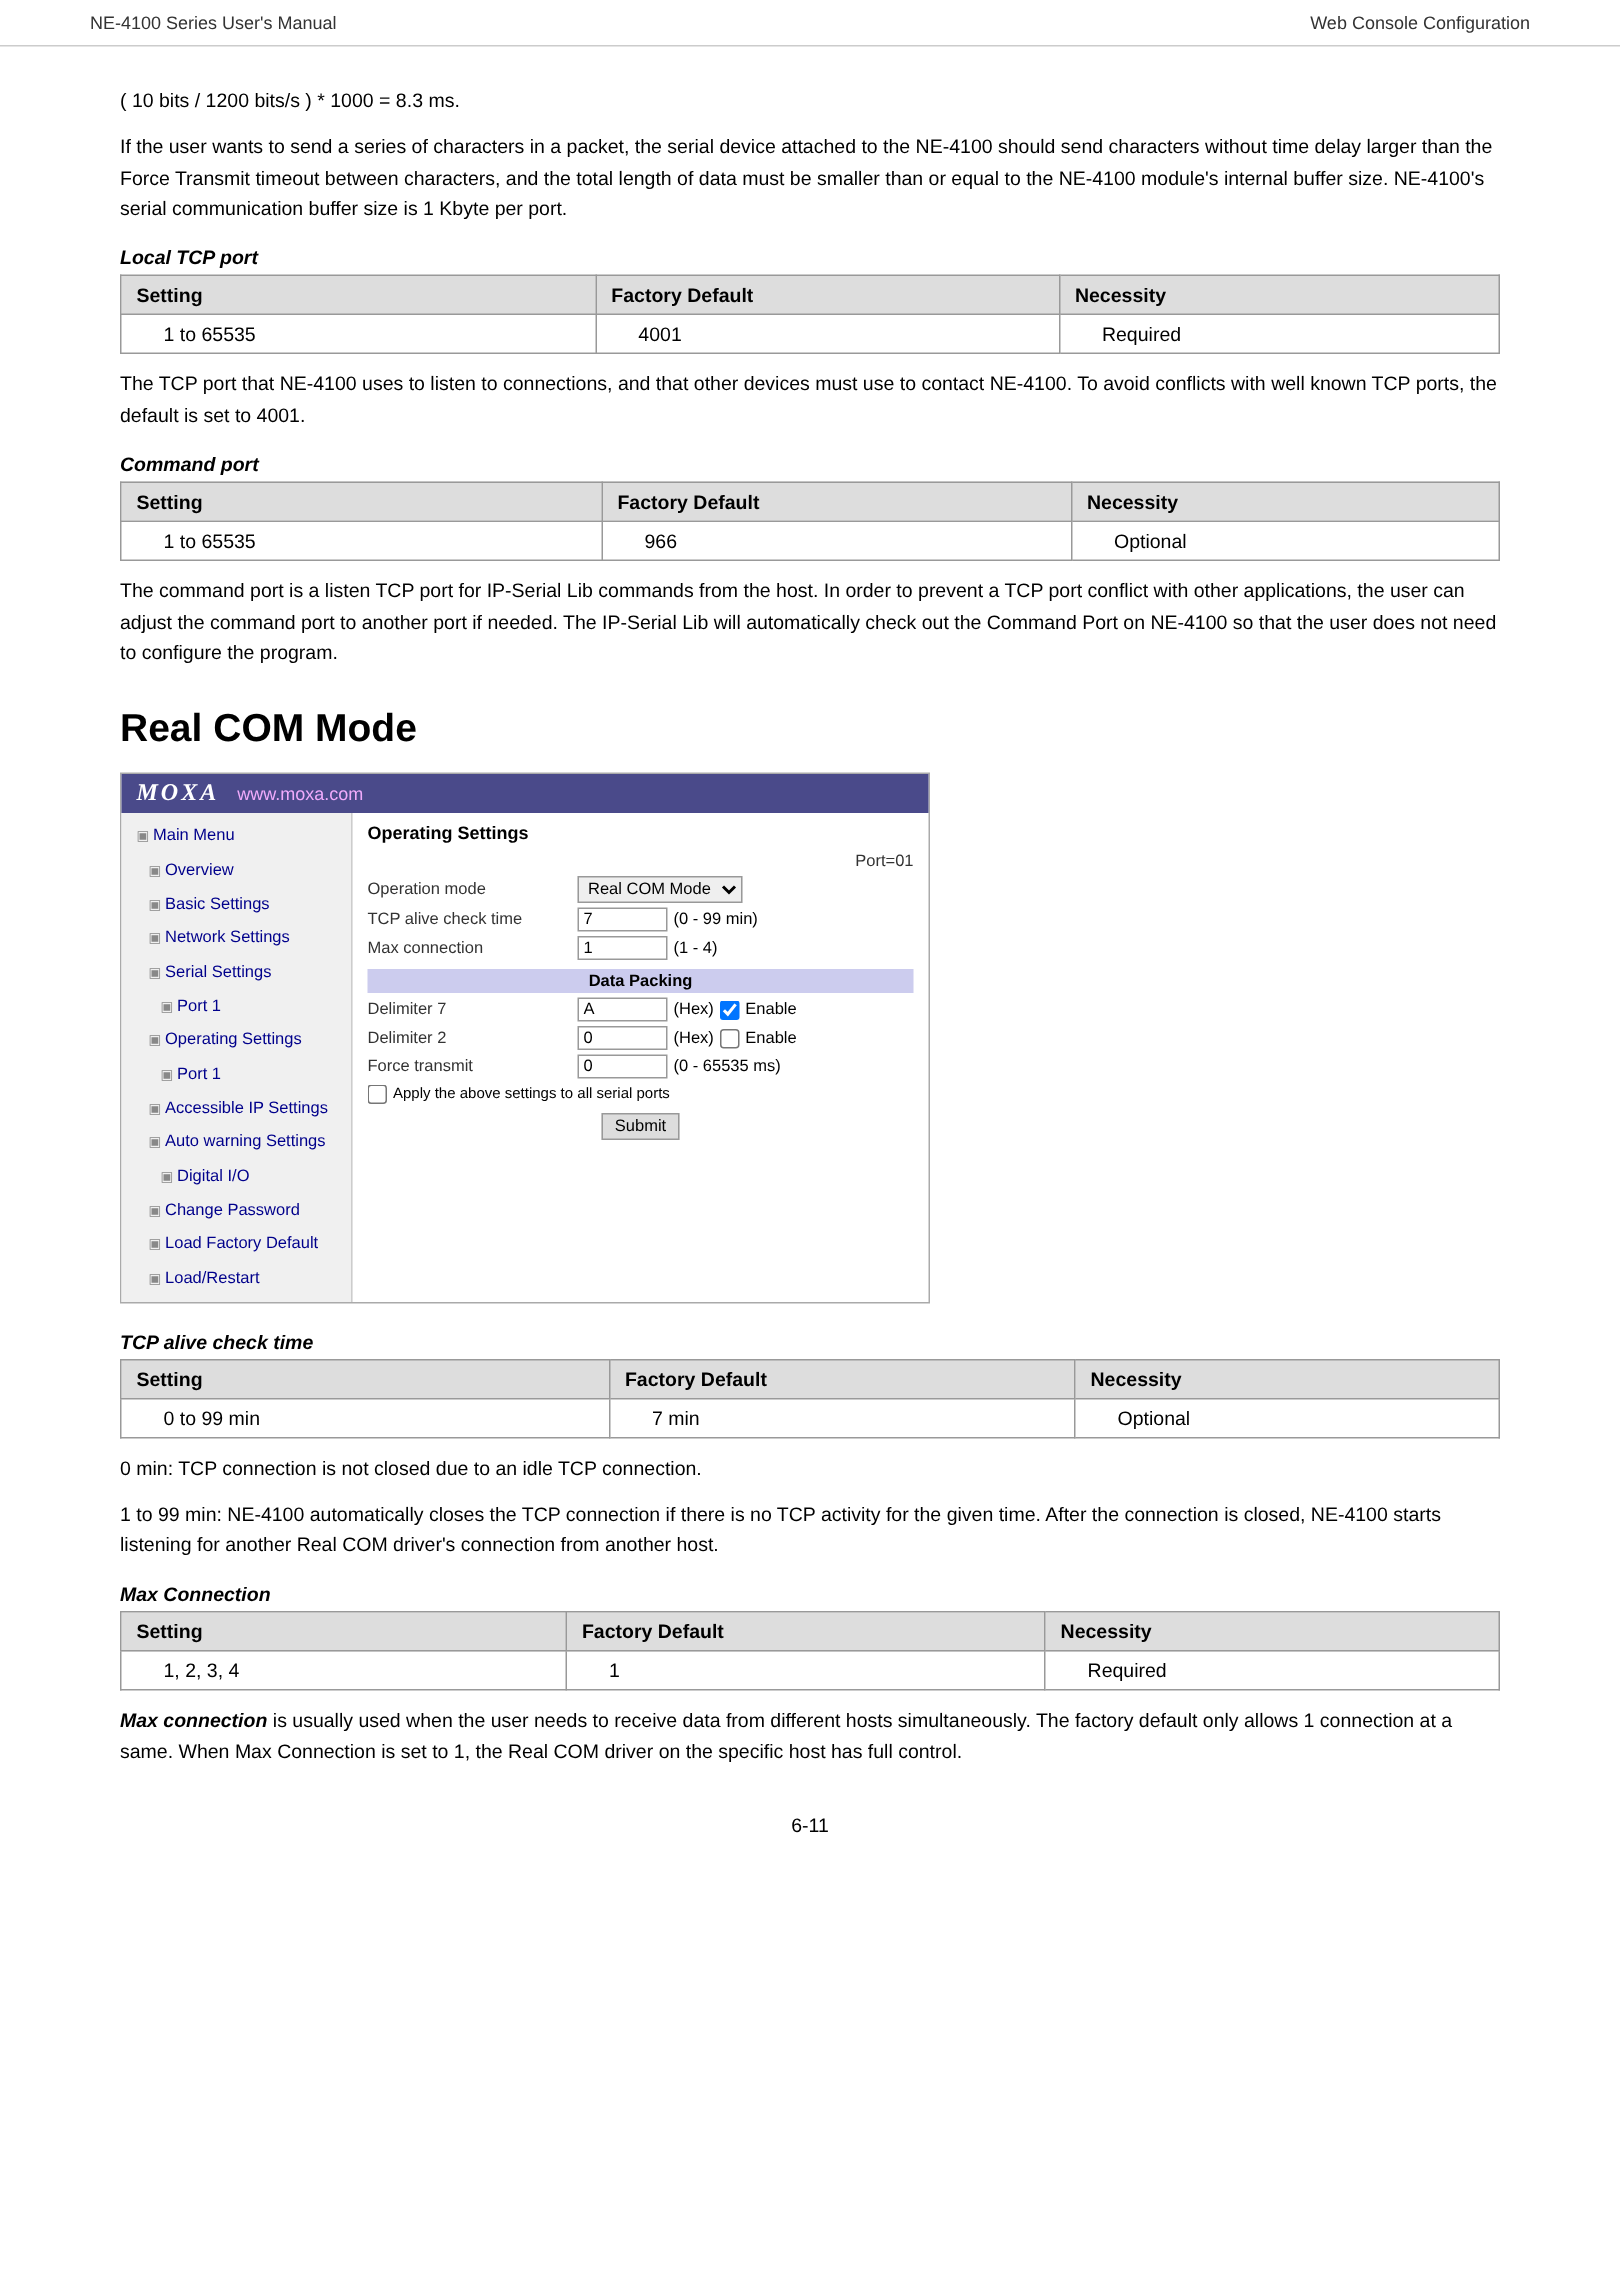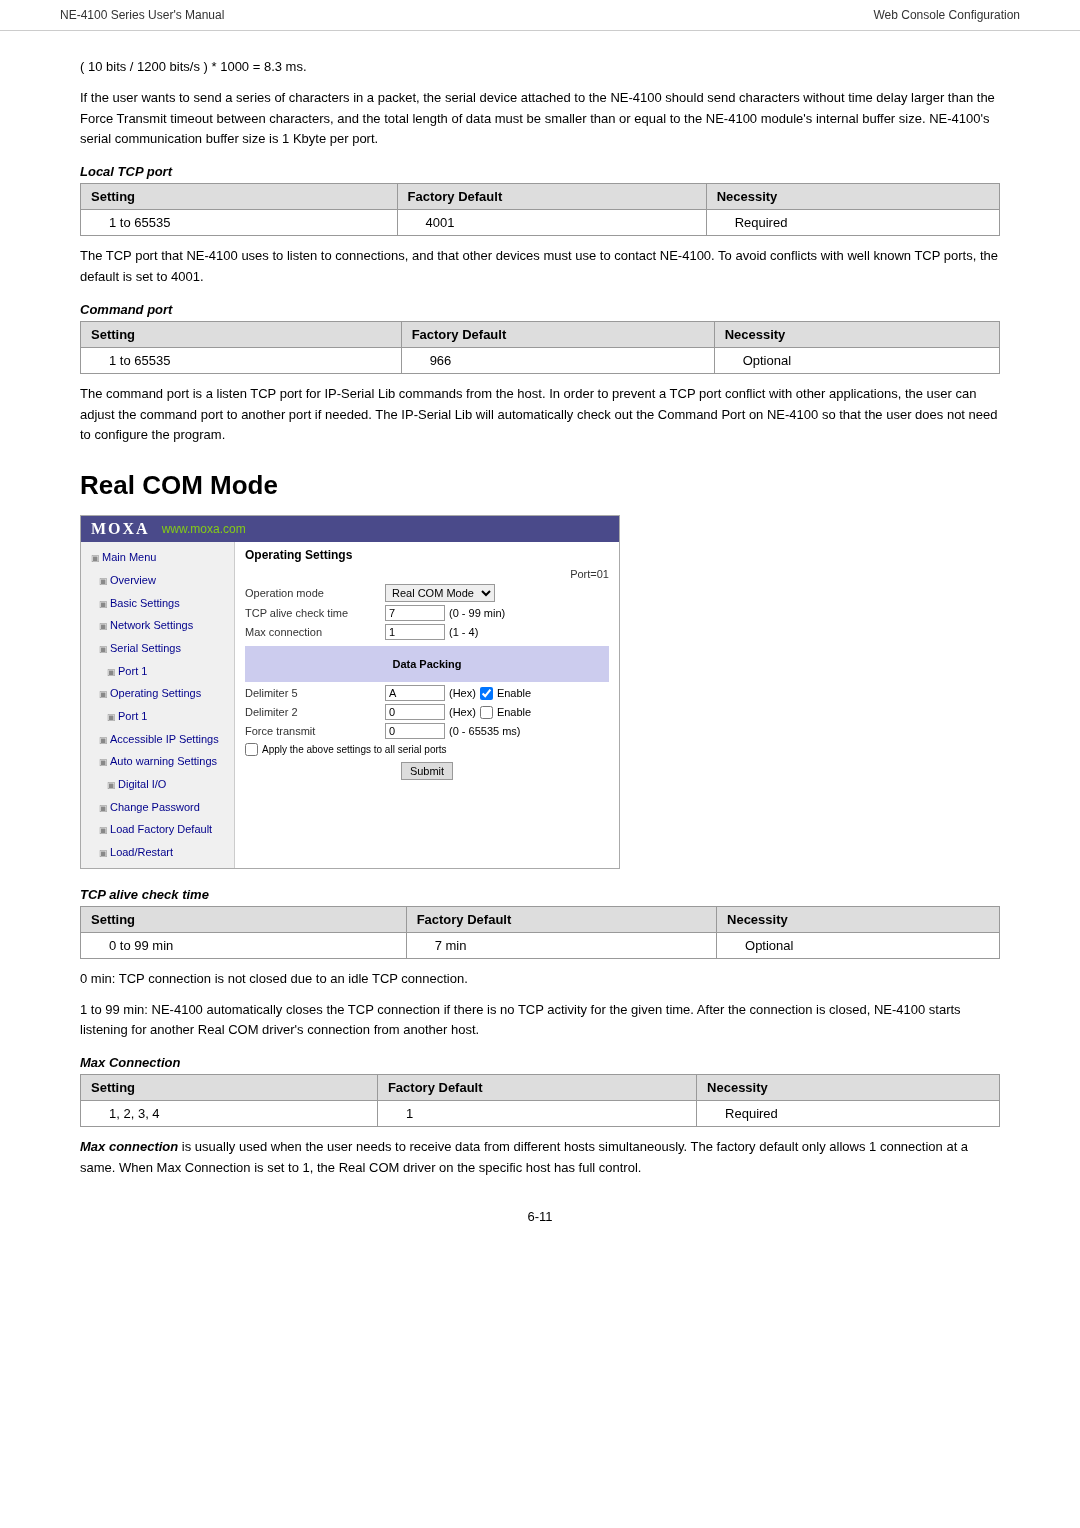--- a/index.html
+++ b/index.html
@@ -73,24 +73,25 @@
       display: flex;
       align-items: center;
       gap: 12px;
     }
     .screenshot-header .moxa-logo {
       font-weight: bold;
       font-size: 16px;
       color: #fff;
       letter-spacing: 2px;
       font-family: serif;
+      font-style: italic;
     }
     .screenshot-header .moxa-url {
       font-size: 12px;
-      color: #84cc16;
+      color: #f0abfc;
     }
     .screenshot-body {
       display: flex;
       font-size: 12px;
     }
     .screenshot-sidebar {
       width: 154px;
       background: #f0f0f0;
       border-right: 1px solid #ccc;
       padding: 4px 0;
@@ -150,21 +151,21 @@
       border: 1px solid #999;
       padding: 1px 2px;
       font-size: 11px;
       width: 110px;
     }
     .data-packing-header {
       background: #ccccee;
       text-align: center;
       font-weight: bold;
       font-size: 11px;
-      padding: 12px;
+      padding: 2px;
       margin: 6px 0 3px 0;
     }
     .apply-row {
       font-size: 10px;
       margin: 4px 0;
       display: flex;
       align-items: center;
       gap: 4px;
     }
     .submit-btn {
@@ -283,21 +284,21 @@
           <span class="label">Max connection</span>
           <div class="value-area">
             <input class="form-input" type="text" value="1" style="">
             <span>(1 - 4)</span>
           </div>
         </div>
 
         <div class="data-packing-header">Data Packing</div>
 
         <div class="form-row">
-          <span class="label">Delimiter 5</span>
+          <span class="label">Delimiter 7</span>
           <div class="value-area">
             <input class="form-input" type="text" value="A" style="">
             <span>(Hex)</span>
             <input type="checkbox" checked="" style="">
             <span>Enable</span>
           </div>
         </div>
 
         <div class="form-row">
           <span class="label">Delimiter 2</span>

